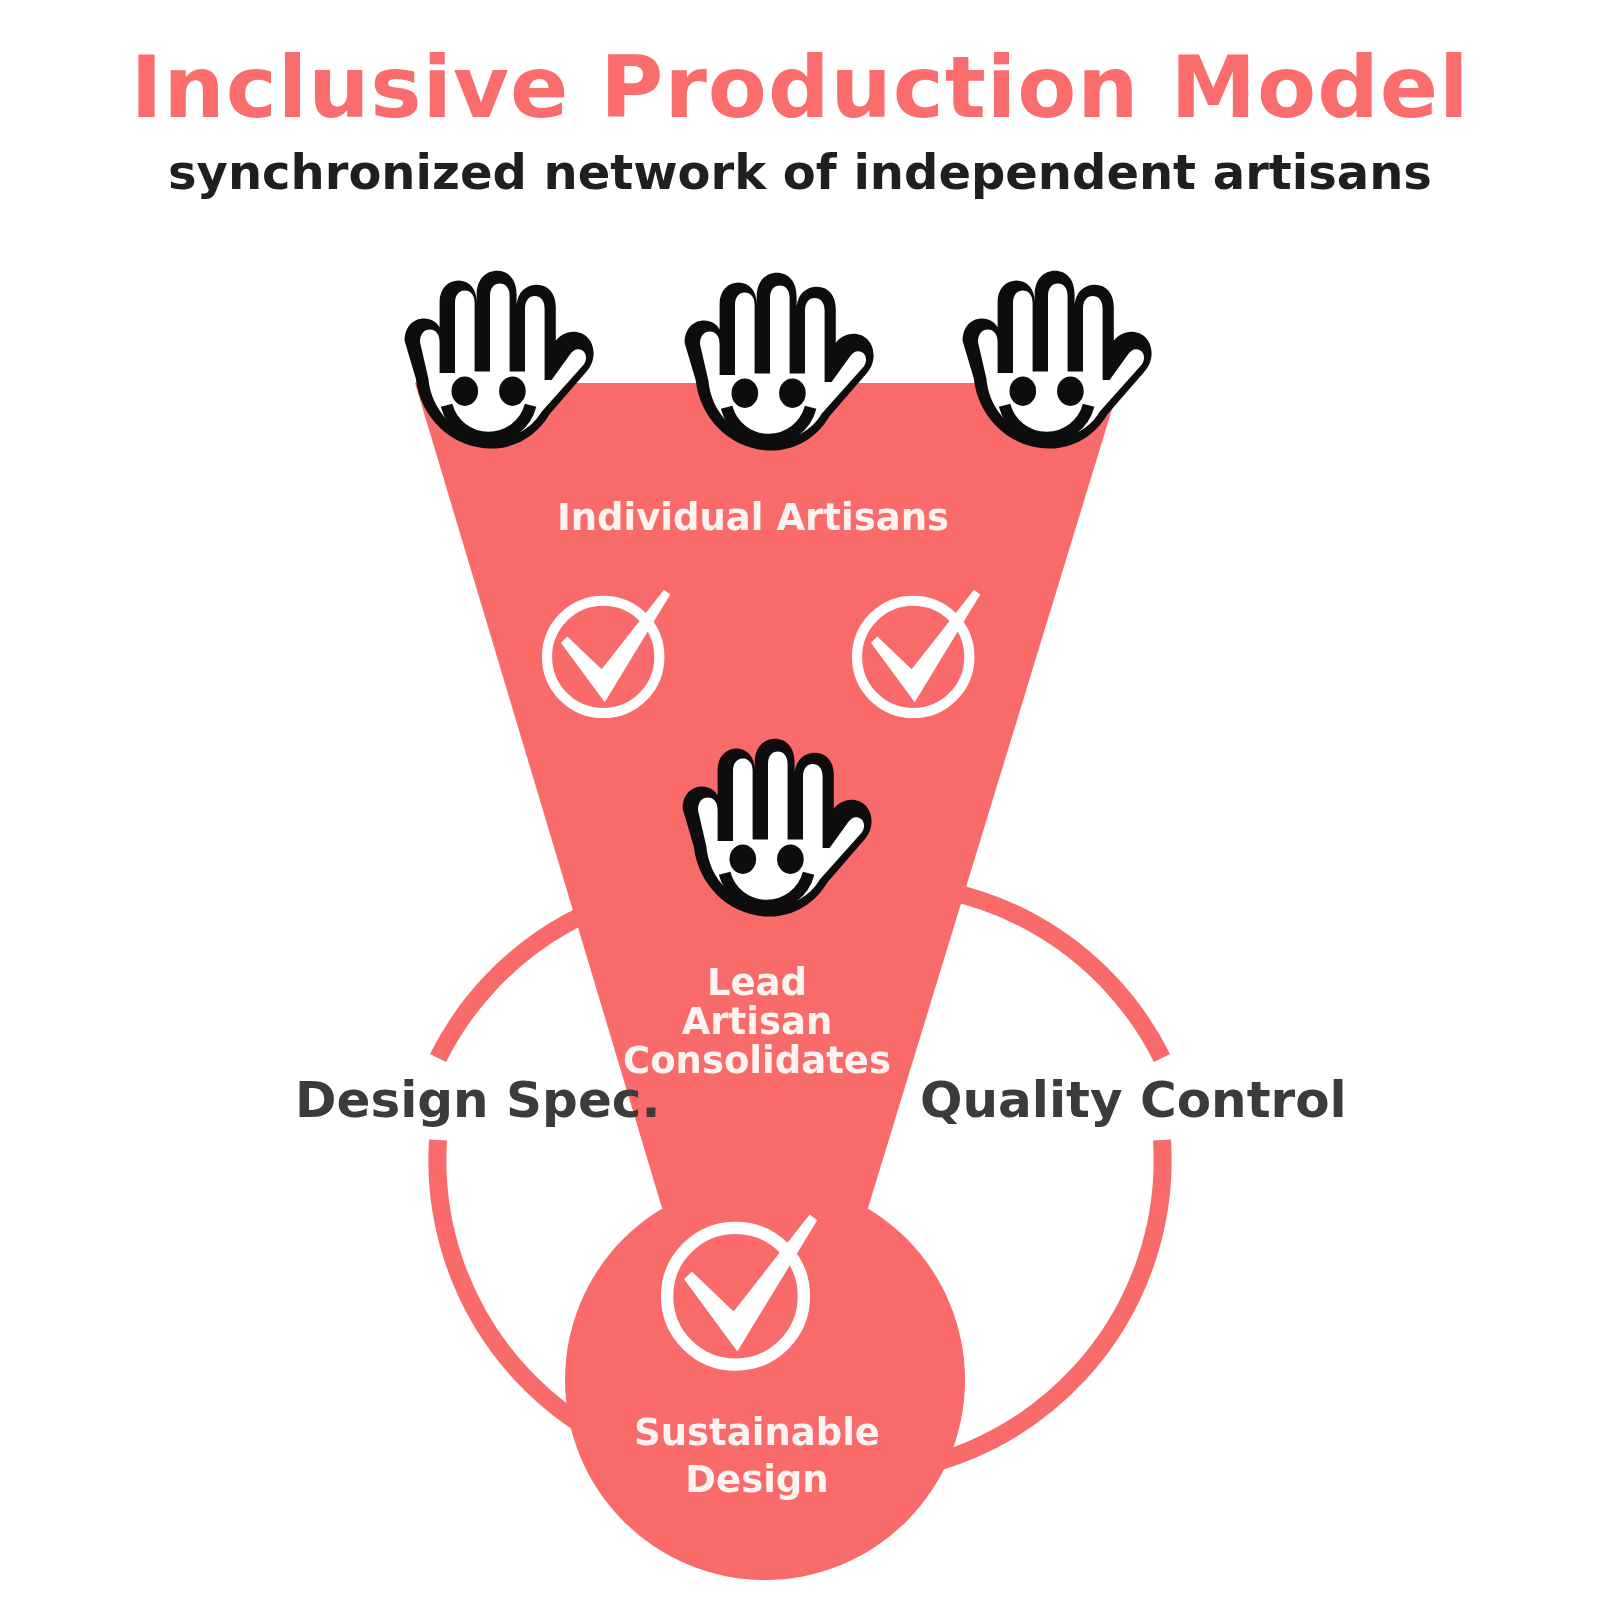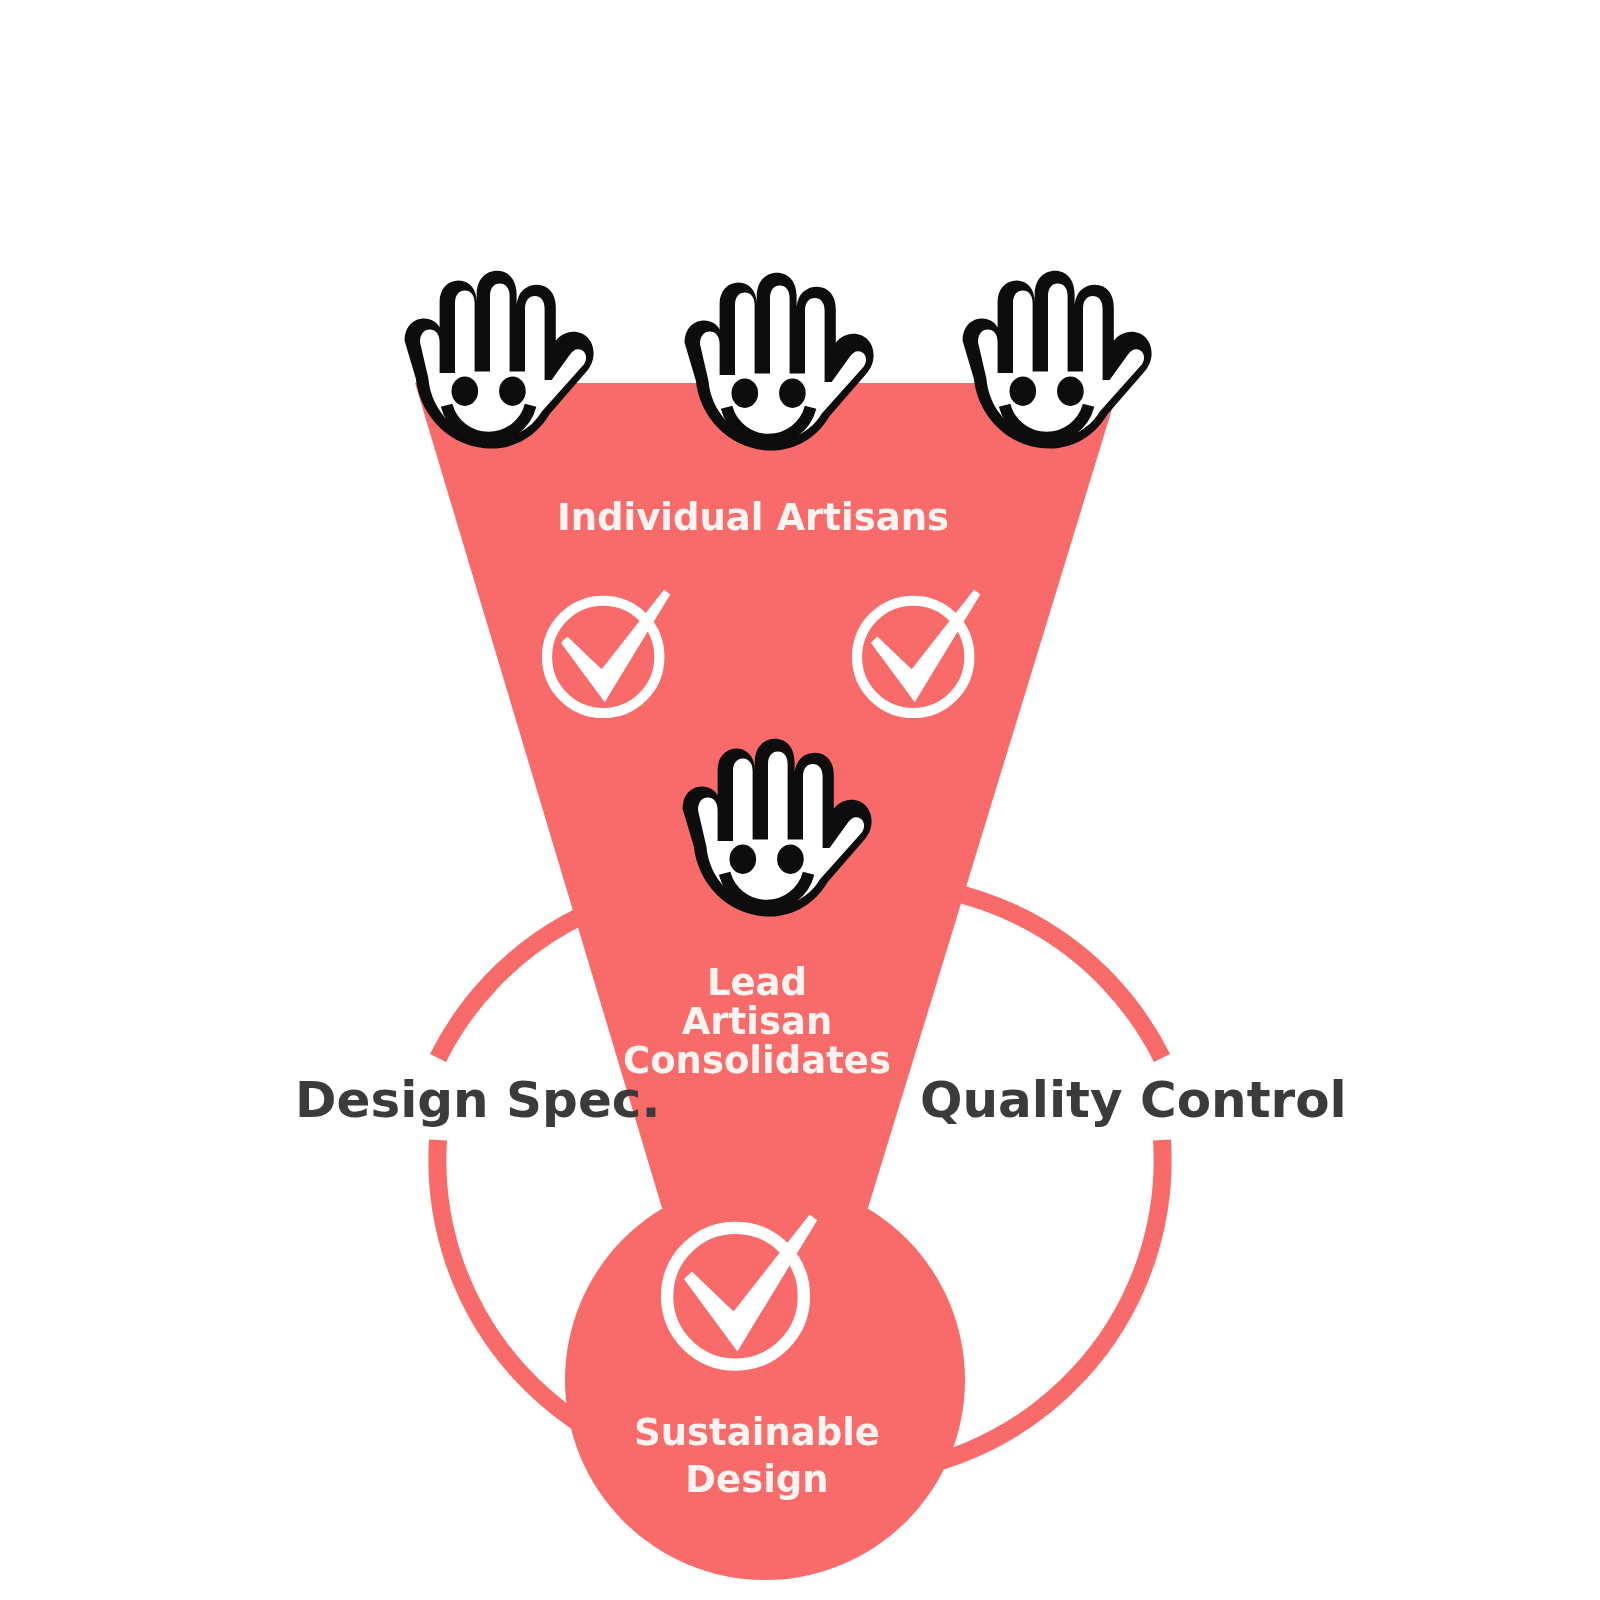--- a/index.html
+++ b/index.html
@@ -58,20 +58,24 @@
     font-family: "DejaVu Sans", "Liberation Sans", sans-serif;
     font-weight: bold;
     fill: #3b3b3b;
   }
 </style>
 </head>
 <body>
 
 <div id="infographic">
 
+  <div class="header">
+    <div class="title" style="color:#fb6d6d">Inclusive Production Model</div>
+    <div class="subtitle" style="color:#1f1f1f">synchronized network of independent artisans</div>
+  </div>
 
   <svg width="1600" height="1600" viewBox="0 0 1600 1600" style="position:absolute;left:0;top:0">
 
     <defs>
 
       <g id="hand-smiley">
 
         <path d="M 18 104
                  C 18 84, 30 72, 46 72
                  C 56 72, 64 77, 68 85

